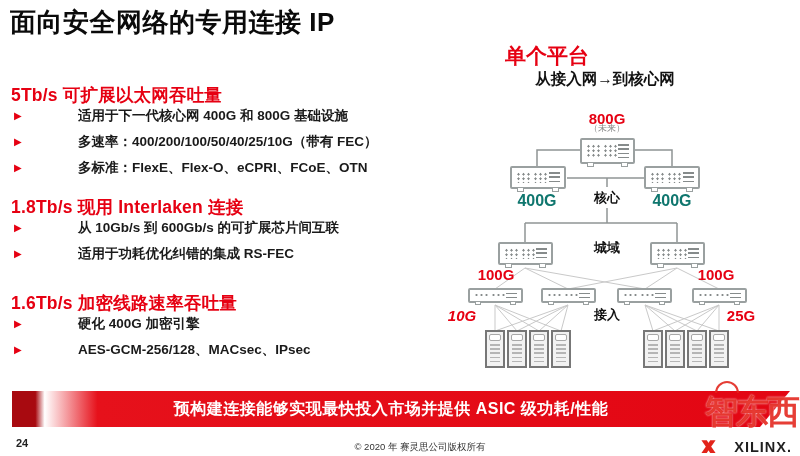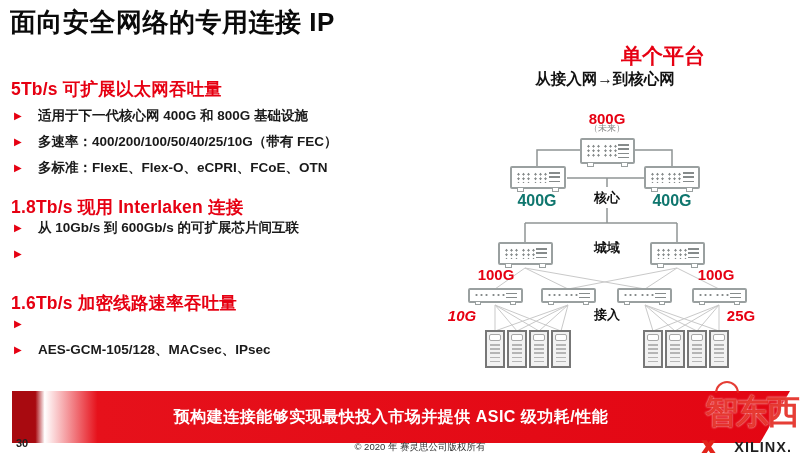--- a/index.html
+++ b/index.html
@@ -9,23 +9,23 @@
     font-family:"Liberation Sans","DejaVu Sans",sans-serif;
     -webkit-font-smoothing:antialiased;
   }
   .abs{position:absolute;}
   
   .slide-title{left:10px;top:5px;font-size:26px;font-weight:bold;color:#0a0a0a;letter-spacing:0.5px;}
   
   .sec-heading{left:11px;font-size:17.5px;font-weight:bold;color:#e60012;letter-spacing:0.2px;}
   .bullet{left:14px;display:flex;align-items:flex-start;font-size:13.5px;color:#1a1a1a;font-weight:bold;}
   .bullet .tri{color:#e60012;font-size:10px;line-height:16px;width:24px;flex:0 0 24px;}
-  .bullet .btxt{line-height:16px;}
-  
-  .diag-title{left:505px;top:42px;width:200px;text-align:right;font-size:21px;font-weight:bold;color:#e60012;}
+  .bullet .btxt{line-height:16px;margin-left:40px;}
+  
+  .diag-title{left:505px;top:42px;width:200px;text-align:left;font-size:21px;font-weight:bold;color:#e60012;}
   .diag-subtitle{left:505px;top:69px;width:200px;text-align:center;font-size:15.5px;font-weight:bold;color:#111;}
   .lbl{width:80px;text-align:center;}
   .lbl-red{font-size:15px;font-weight:bold;color:#e60012;}
   .lbl-red-lg{font-size:16px;font-weight:bold;color:#0f766e;}
   .lbl-black{font-size:13px;font-weight:bold;color:#111;}
   .lbl-note{font-size:9px;color:#8a8a8a;}
   
   .router{border:2px solid #9aa0a0;border-radius:2px;background:#fff;box-sizing:border-box;}
   .router .d1,.router .d2{position:absolute;top:4px;bottom:4px;width:15px;
       background-image:radial-gradient(#868b8b 1px,transparent 1.3px);background-size:5px 4.5px;}
@@ -39,21 +39,21 @@
       background-image:radial-gradient(#868b8b 1px,transparent 1.3px);background-size:5px 4px;}
   .switchbox .d1{left:4px;} .switchbox .d2{left:21px;}
   .switchbox .bars{position:absolute;right:4px;top:3px;bottom:3px;width:11px;
       background-image:repeating-linear-gradient(to bottom,#868b8b 0 1.5px,transparent 1.5px 4px);}
   .switchbox .foot1,.switchbox .foot2{bottom:-4px;height:4px;width:6px;}
   .server{width:20px;height:38px;border:2px solid #777;background:#f2f2f2;box-sizing:border-box;}
   .server .handle{position:absolute;top:2px;left:2px;right:2px;height:7px;border:1.5px solid #a8a8a8;border-radius:2px;box-sizing:border-box;background:#fff;}
   .server .slats{position:absolute;top:12px;left:3px;right:3px;bottom:2px;
       background-image:repeating-linear-gradient(to bottom,#b5b5b5 0 1.5px,transparent 1.5px 4.2px);}
   
-  .banner{left:12px;top:391px;width:778px;height:52px;
+  .banner{left:12px;top:391px;width:778px;height:36px;
       background:linear-gradient(90deg,#a80a10 0%,#a80a10 3%,#ffffff 4.2%,#e6111b 11%,#e30613 100%);
       clip-path:polygon(0 0,100% 0,calc(100% - 30px) 100%,0 100%);
       display:flex;align-items:center;justify-content:center;}
   .banner .btext{color:#fff;font-size:16px;font-weight:bold;letter-spacing:0.5px;padding-right:20px;}
   
   .pagenum{left:16px;top:437px;font-size:11px;font-weight:bold;color:#222;}
   .copyright{left:0;top:441px;width:840px;text-align:center;font-size:9.5px;color:#333;}
   .logo{right:8px;bottom:1px;display:flex;align-items:center;gap:17px;}
   .logo .xtext{font-size:14.5px;font-weight:bold;color:#1f1f1f;letter-spacing:1px;}
   
@@ -98,50 +98,52 @@
       <line x1="645" y1="305" x2="719" y2="331"></line>
     <line x1="719" y1="305" x2="653" y2="331"></line>
       <line x1="719" y1="305" x2="675" y2="331"></line>
     <line x1="719" y1="305" x2="697" y2="331"></line>
       <line x1="719" y1="305" x2="719" y2="331"></line>
   </g>
 </svg>
 
 <div class="abs slide-title">面向安全网络的专用连接 IP</div>
 
-<div class="abs sec-heading" style="top:77px;text-align:center;">5Tb/s 可扩展以太网吞吐量</div>
+<div class="abs sec-heading" style="top:83px;text-align:center;">5Tb/s 可扩展以太网吞吐量</div>
 <div class="abs bullet" style="top:108px;">
   <span class="tri">▶</span>
   <span class="btxt">适用于下一代核心网 400G 和 800G 基础设施</span>
   </div>
 <div class="abs bullet" style="top:134px;">
   <span class="tri">▶</span>
   <span class="btxt">多速率：400/200/100/50/40/25/10G（带有 FEC）</span>
   </div>
 <div class="abs bullet" style="top:160px;">
   <span class="tri">▶</span>
   <span class="btxt">多标准：FlexE、Flex-O、eCPRI、FCoE、OTN</span>
   </div>
 
 <div class="abs sec-heading" style="top:195px;">1.8Tb/s 现用 Interlaken 连接</div>
 <div class="abs bullet" style="top:220px;">
   <span class="tri">▶</span>
   <span class="btxt">从 10Gb/s 到 600Gb/s 的可扩展芯片间互联</span>
   </div>
 <div class="abs bullet" style="top:246px;">
   <span class="tri">▶</span>
+  <span class="btxt">适用于功耗优化纠错的集成 RS-FEC</span>
   </div>
 
 <div class="abs sec-heading" style="top:291px;">1.6Tb/s 加密线路速率吞吐量</div>
 <div class="abs bullet" style="top:316px;">
   <span class="tri">▶</span>
+  <span class="btxt">硬化 400G 加密引擎</span>
   </div>
 <div class="abs bullet" style="top:342px;">
   <span class="tri">▶</span>
-  <span class="btxt">AES-GCM-105/128、MACsec、IPsec</span>
+  <span class="btxt">AES-GCM-256/128、MACsec、IPsec</span>
   </div>
 
 <div class="abs diag-title">单个平台</div>
 <div class="abs diag-subtitle">从接入网→到核心网</div>
 
 <div class="abs lbl lbl-red" style="left:567px;top:110px;">800G</div>
 <div class="abs lbl lbl-note" style="left:567px;top:122px;">（未来）</div>
 <div class="abs lbl lbl-red-lg" style="left:497px;top:192px;">400G</div>
 <div class="abs lbl lbl-red-lg" style="left:632px;top:192px;">400G</div>
 <div class="abs lbl lbl-black" style="left:567px;top:189px;">核心</div>
@@ -253,21 +255,21 @@
 
 <div class="abs banner">
   <span class="btext">预构建连接能够实现最快投入市场并提供 ASIC 级功耗/性能</span>
 </div>
 
 <div class="abs watermark">
   <span class="wm-arc"></span>
   <span>智东西</span>
 </div>
 
-<div class="abs pagenum">30</div>
+<div class="abs pagenum">24</div>
 <div class="abs copyright">© 2020 年 赛灵思公司版权所有</div>
 <div class="abs logo">
   <svg width="17" height="17" viewBox="0 0 24 24">
     <path fill="#e2231a" d="M2 3 L9.5 3 L22 21 L14.5 21 Z"></path>
     <path fill="#e2231a" d="M22 3 L14.5 3 L2 21 L9.5 21 Z"></path>
   </svg>
   <span class="xtext">XILINX.</span>
 </div>
 
 </body></html>

